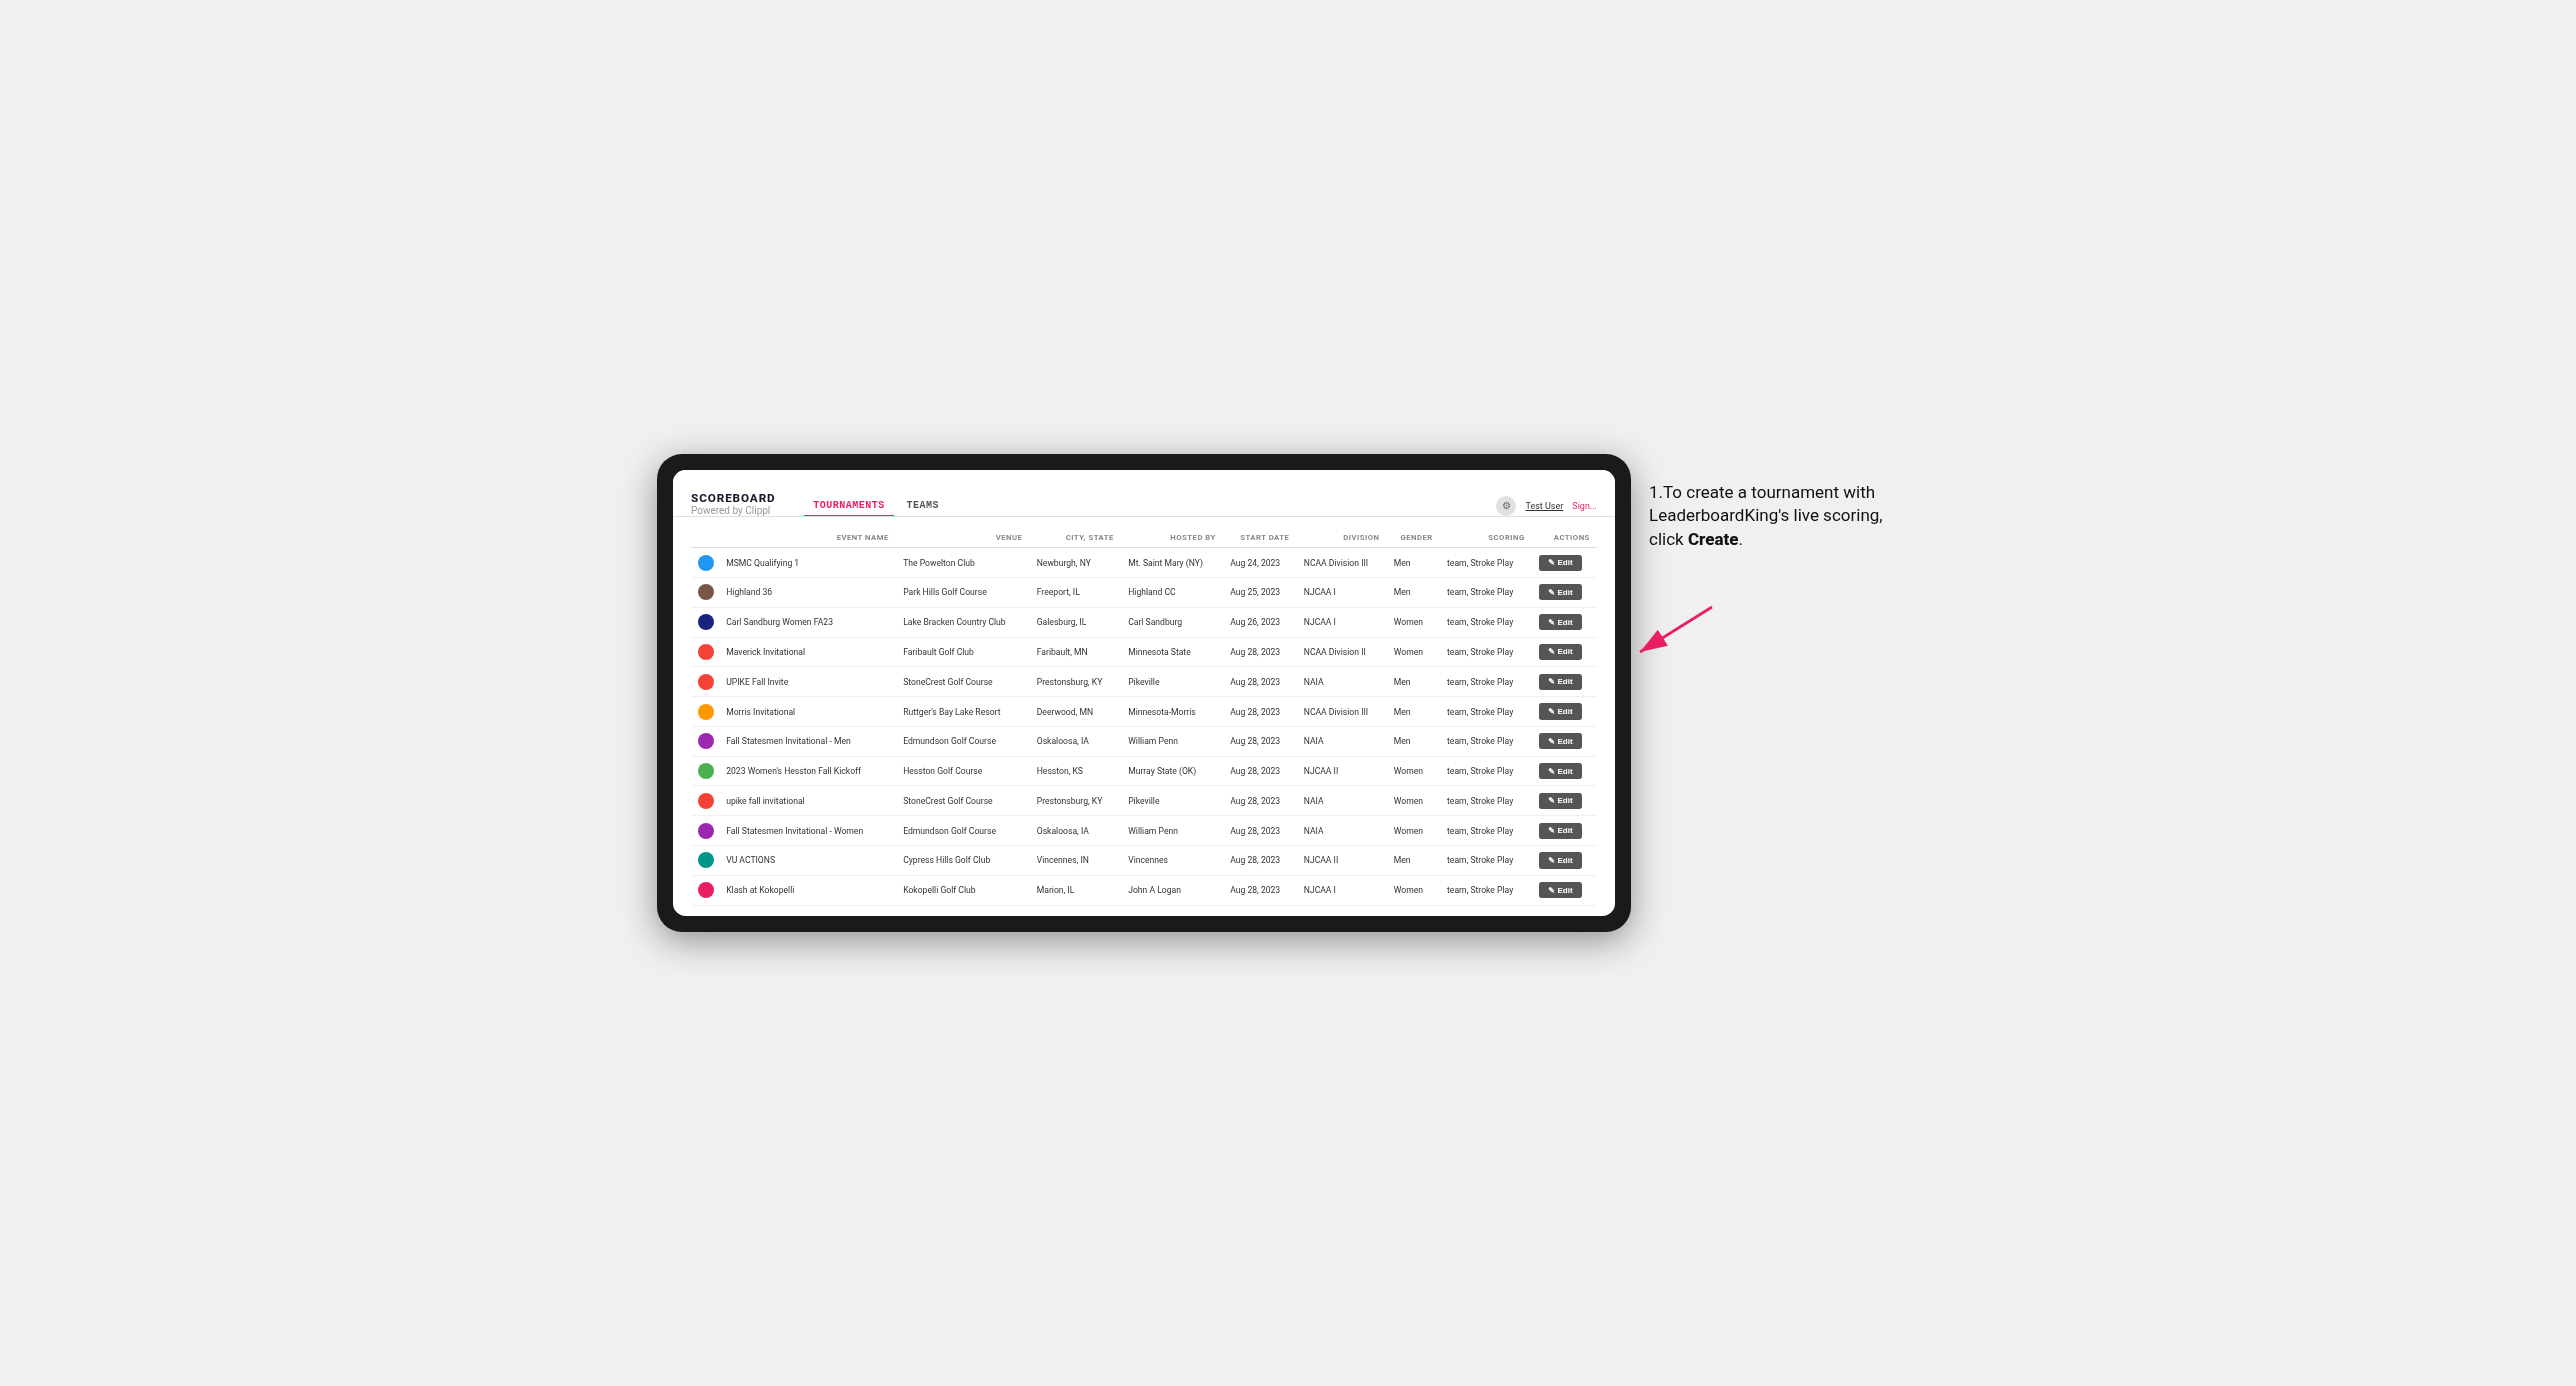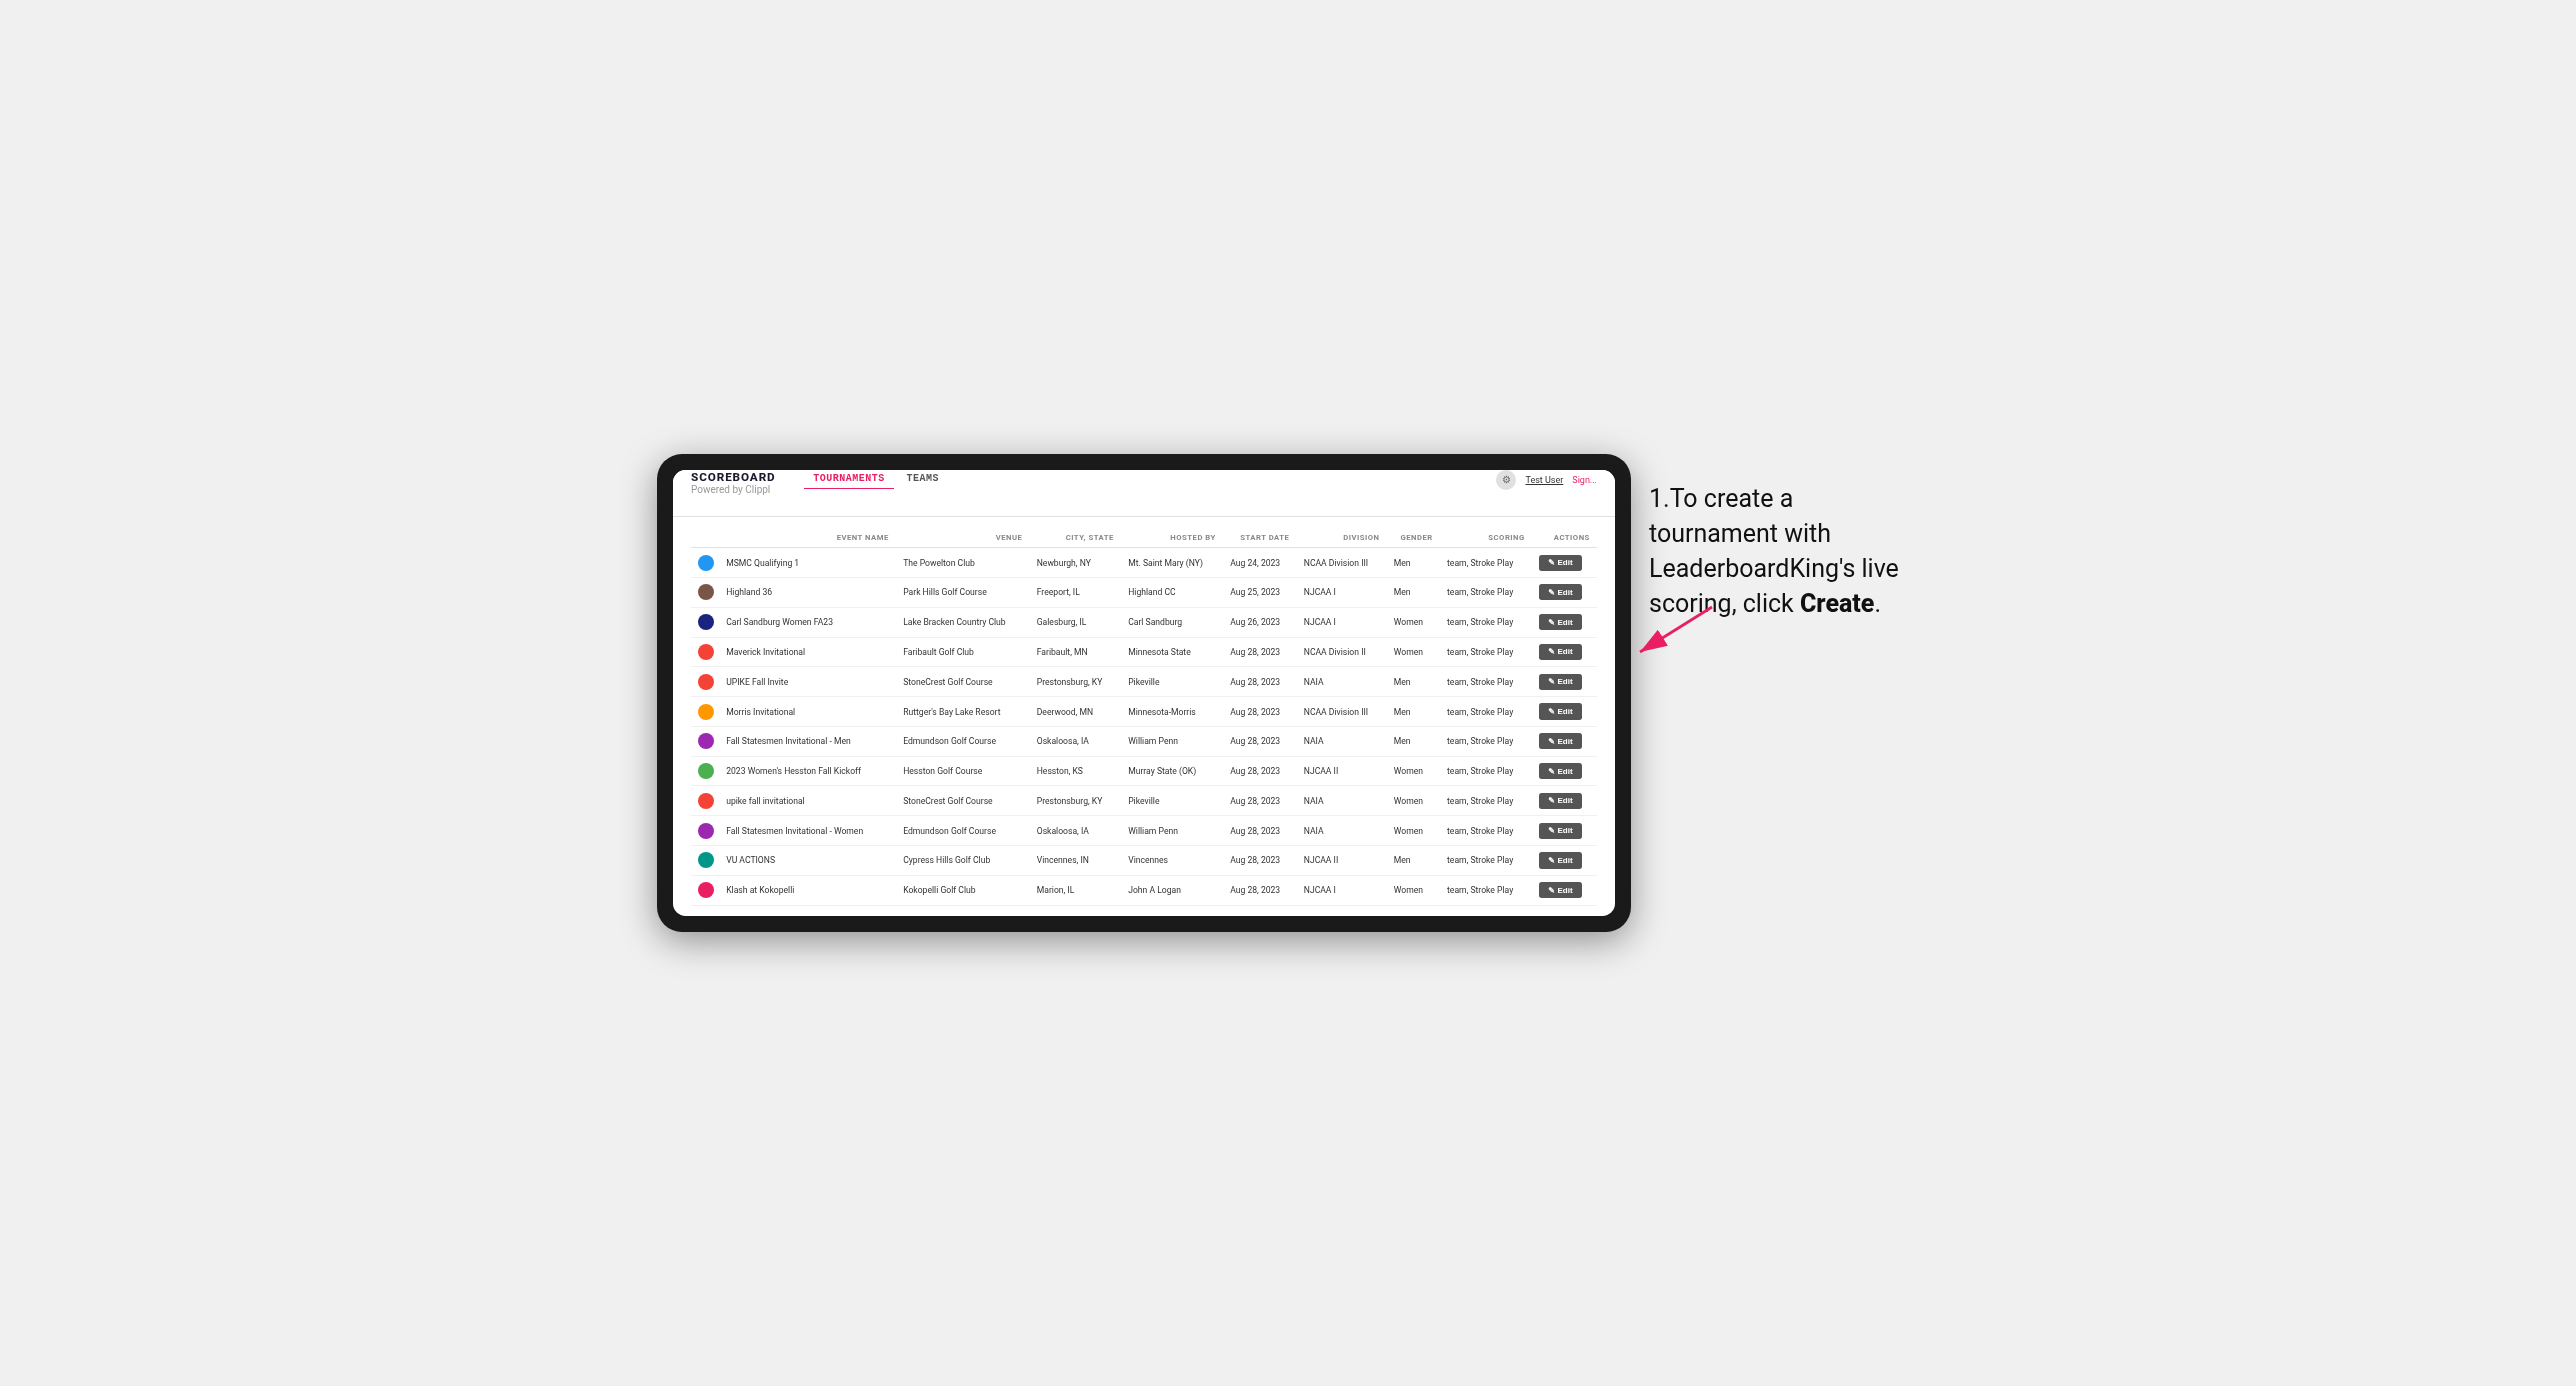--- a/index.html
+++ b/index.html
@@ -15,21 +15,21 @@
 
     .outer-wrapper {
       display: flex;
       align-items: flex-start;
       gap: 18px;
       width: 100%;
       max-width: 1262px;
     }
 
     .annotation-text {
-      font-size: 25px;
+      font-size: 17px;
       line-height: 1.4;
       color: #111;
       max-width: 270px;
       flex-shrink: 0;
       padding-top: 18px;
     }
     .annotation-text strong {
       font-weight: 800;
     }
 
@@ -47,21 +47,21 @@
       background: #fff;
       border-radius: 12.6px;
       overflow: hidden;
     }
 
     .nav-bar {
       background: #fff;
       border-bottom: 0.9px solid #e0e0e0;
       padding: 0 18px;
       display: flex;
-      align-items: flex-start;
+      align-items: flex-end;
       height: 47px;
       gap: 21.6px;
     }
 
     .logo-area {
       display: flex;
       flex-direction: column;
       margin-right: 7.2px;
     }
     .logo-title {

